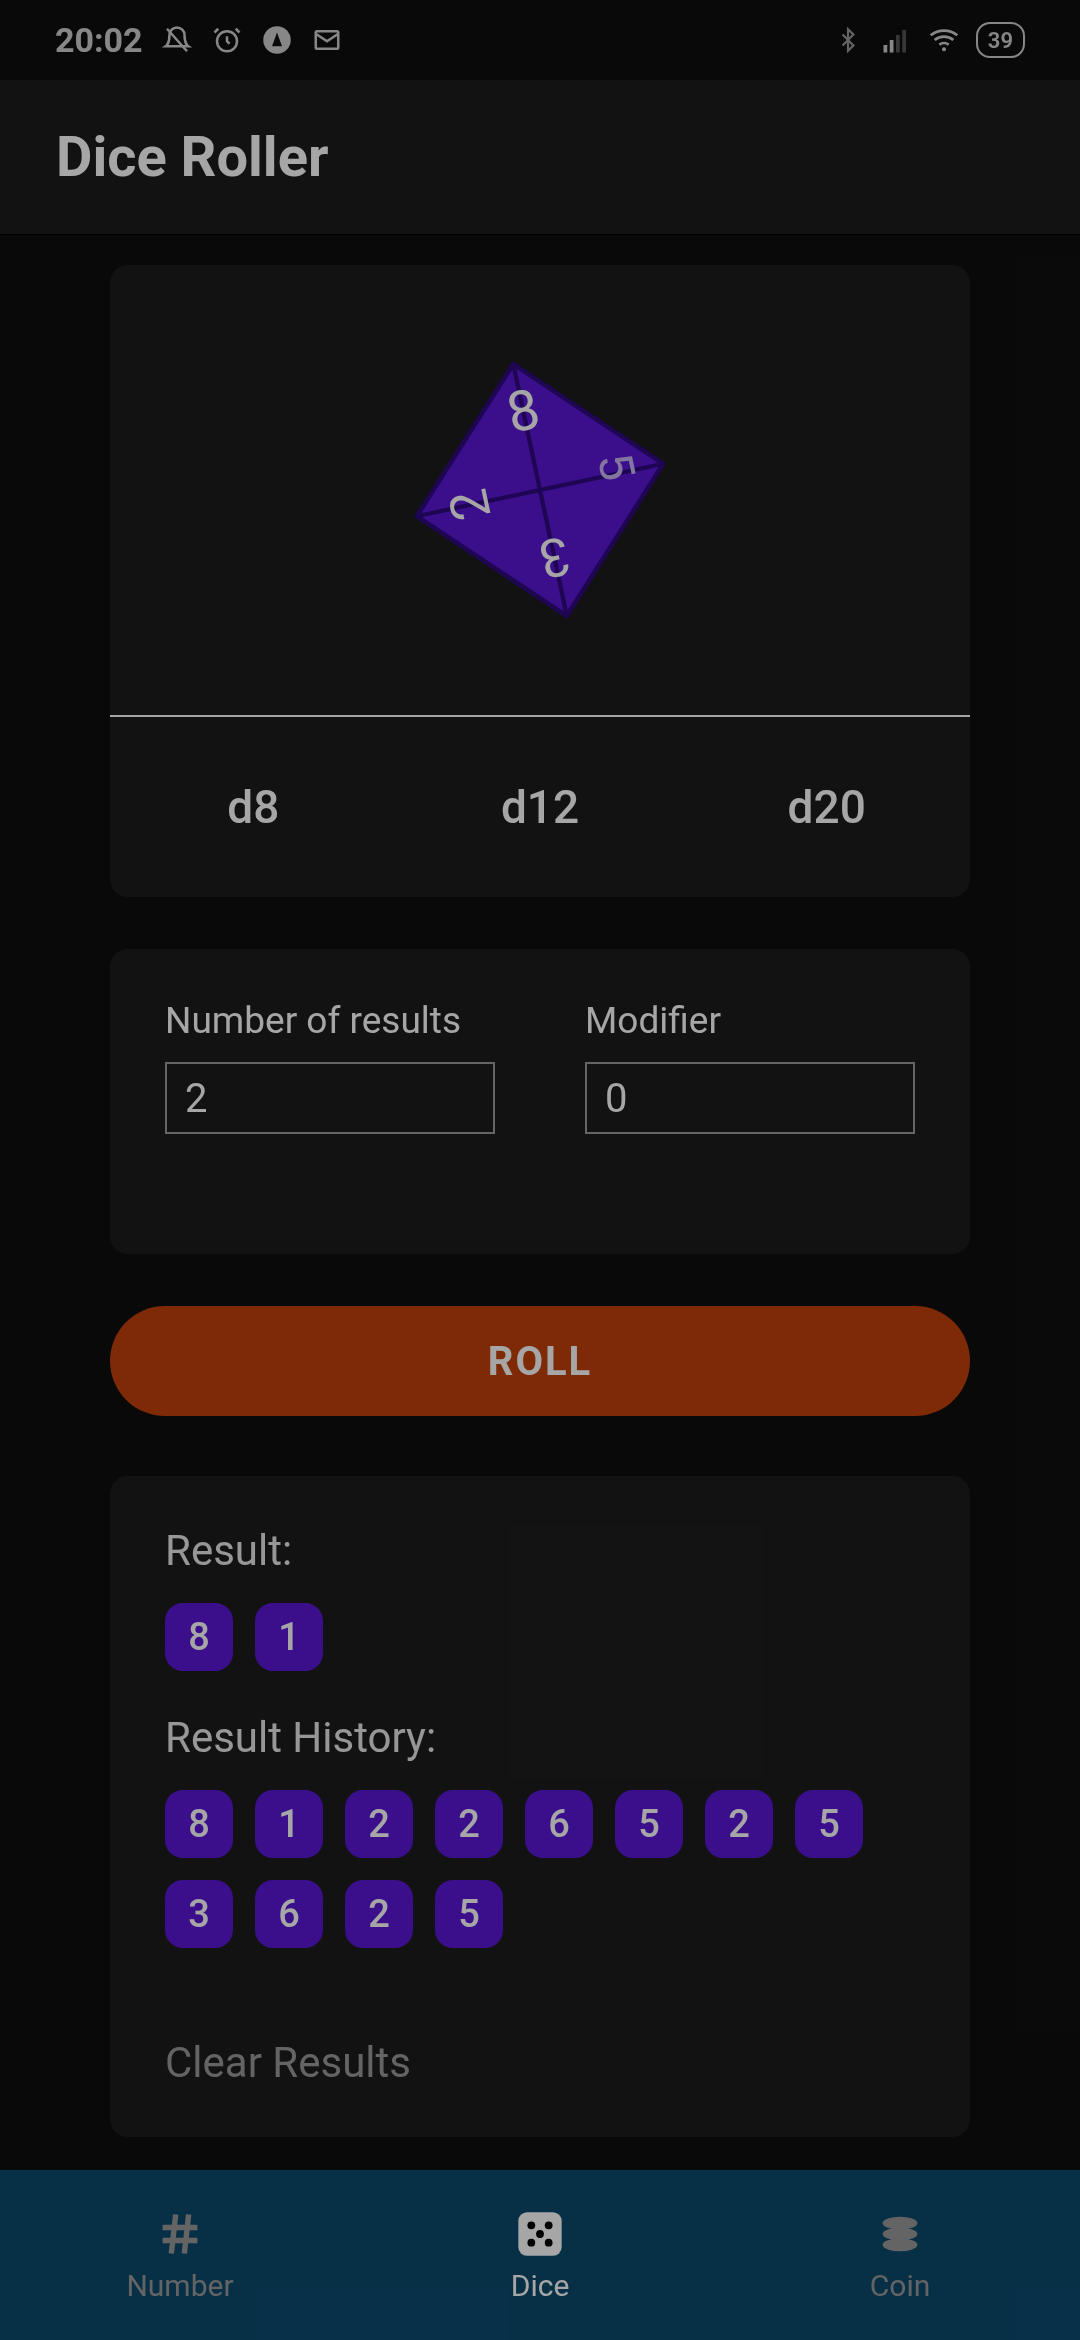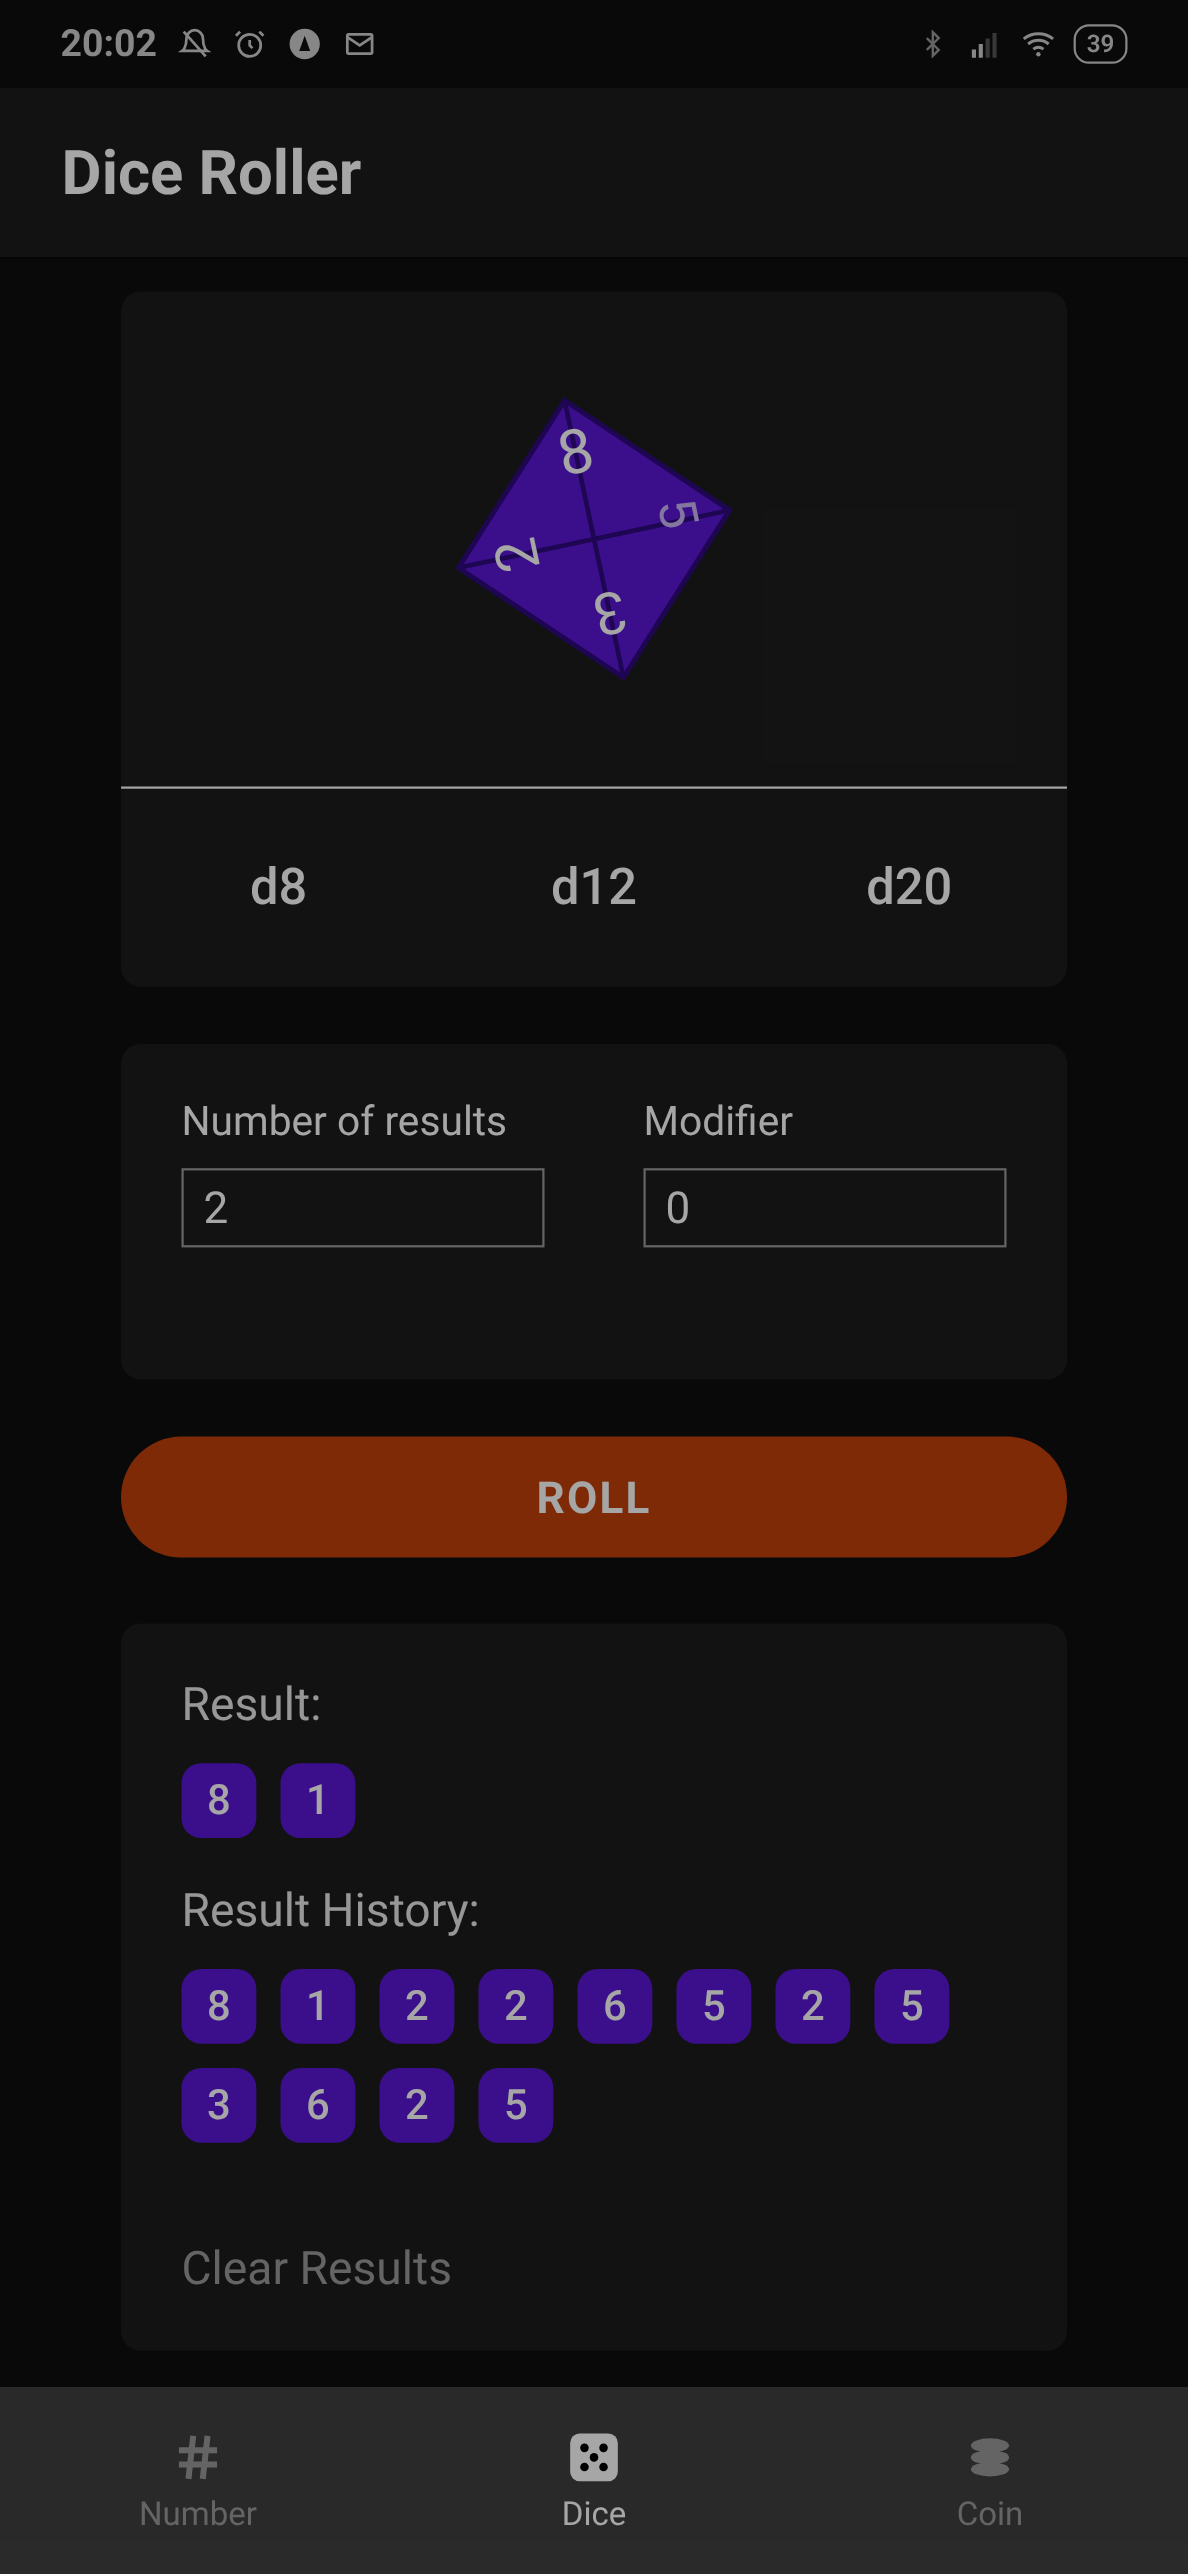--- a/index.html
+++ b/index.html
@@ -203,21 +203,21 @@
     cursor: pointer;
   }
 
   
   .bottom-nav {
     position: absolute;
     bottom: 0;
     left: 0;
     right: 0;
     height: 170px;
-    background: #404040;
+    background: #0c4a6e;
     display: flex;
   }
   .nav-item {
     flex: 1;
     display: flex;
     flex-direction: column;
     align-items: center;
     justify-content: center;
     gap: 8px;
     cursor: pointer;

